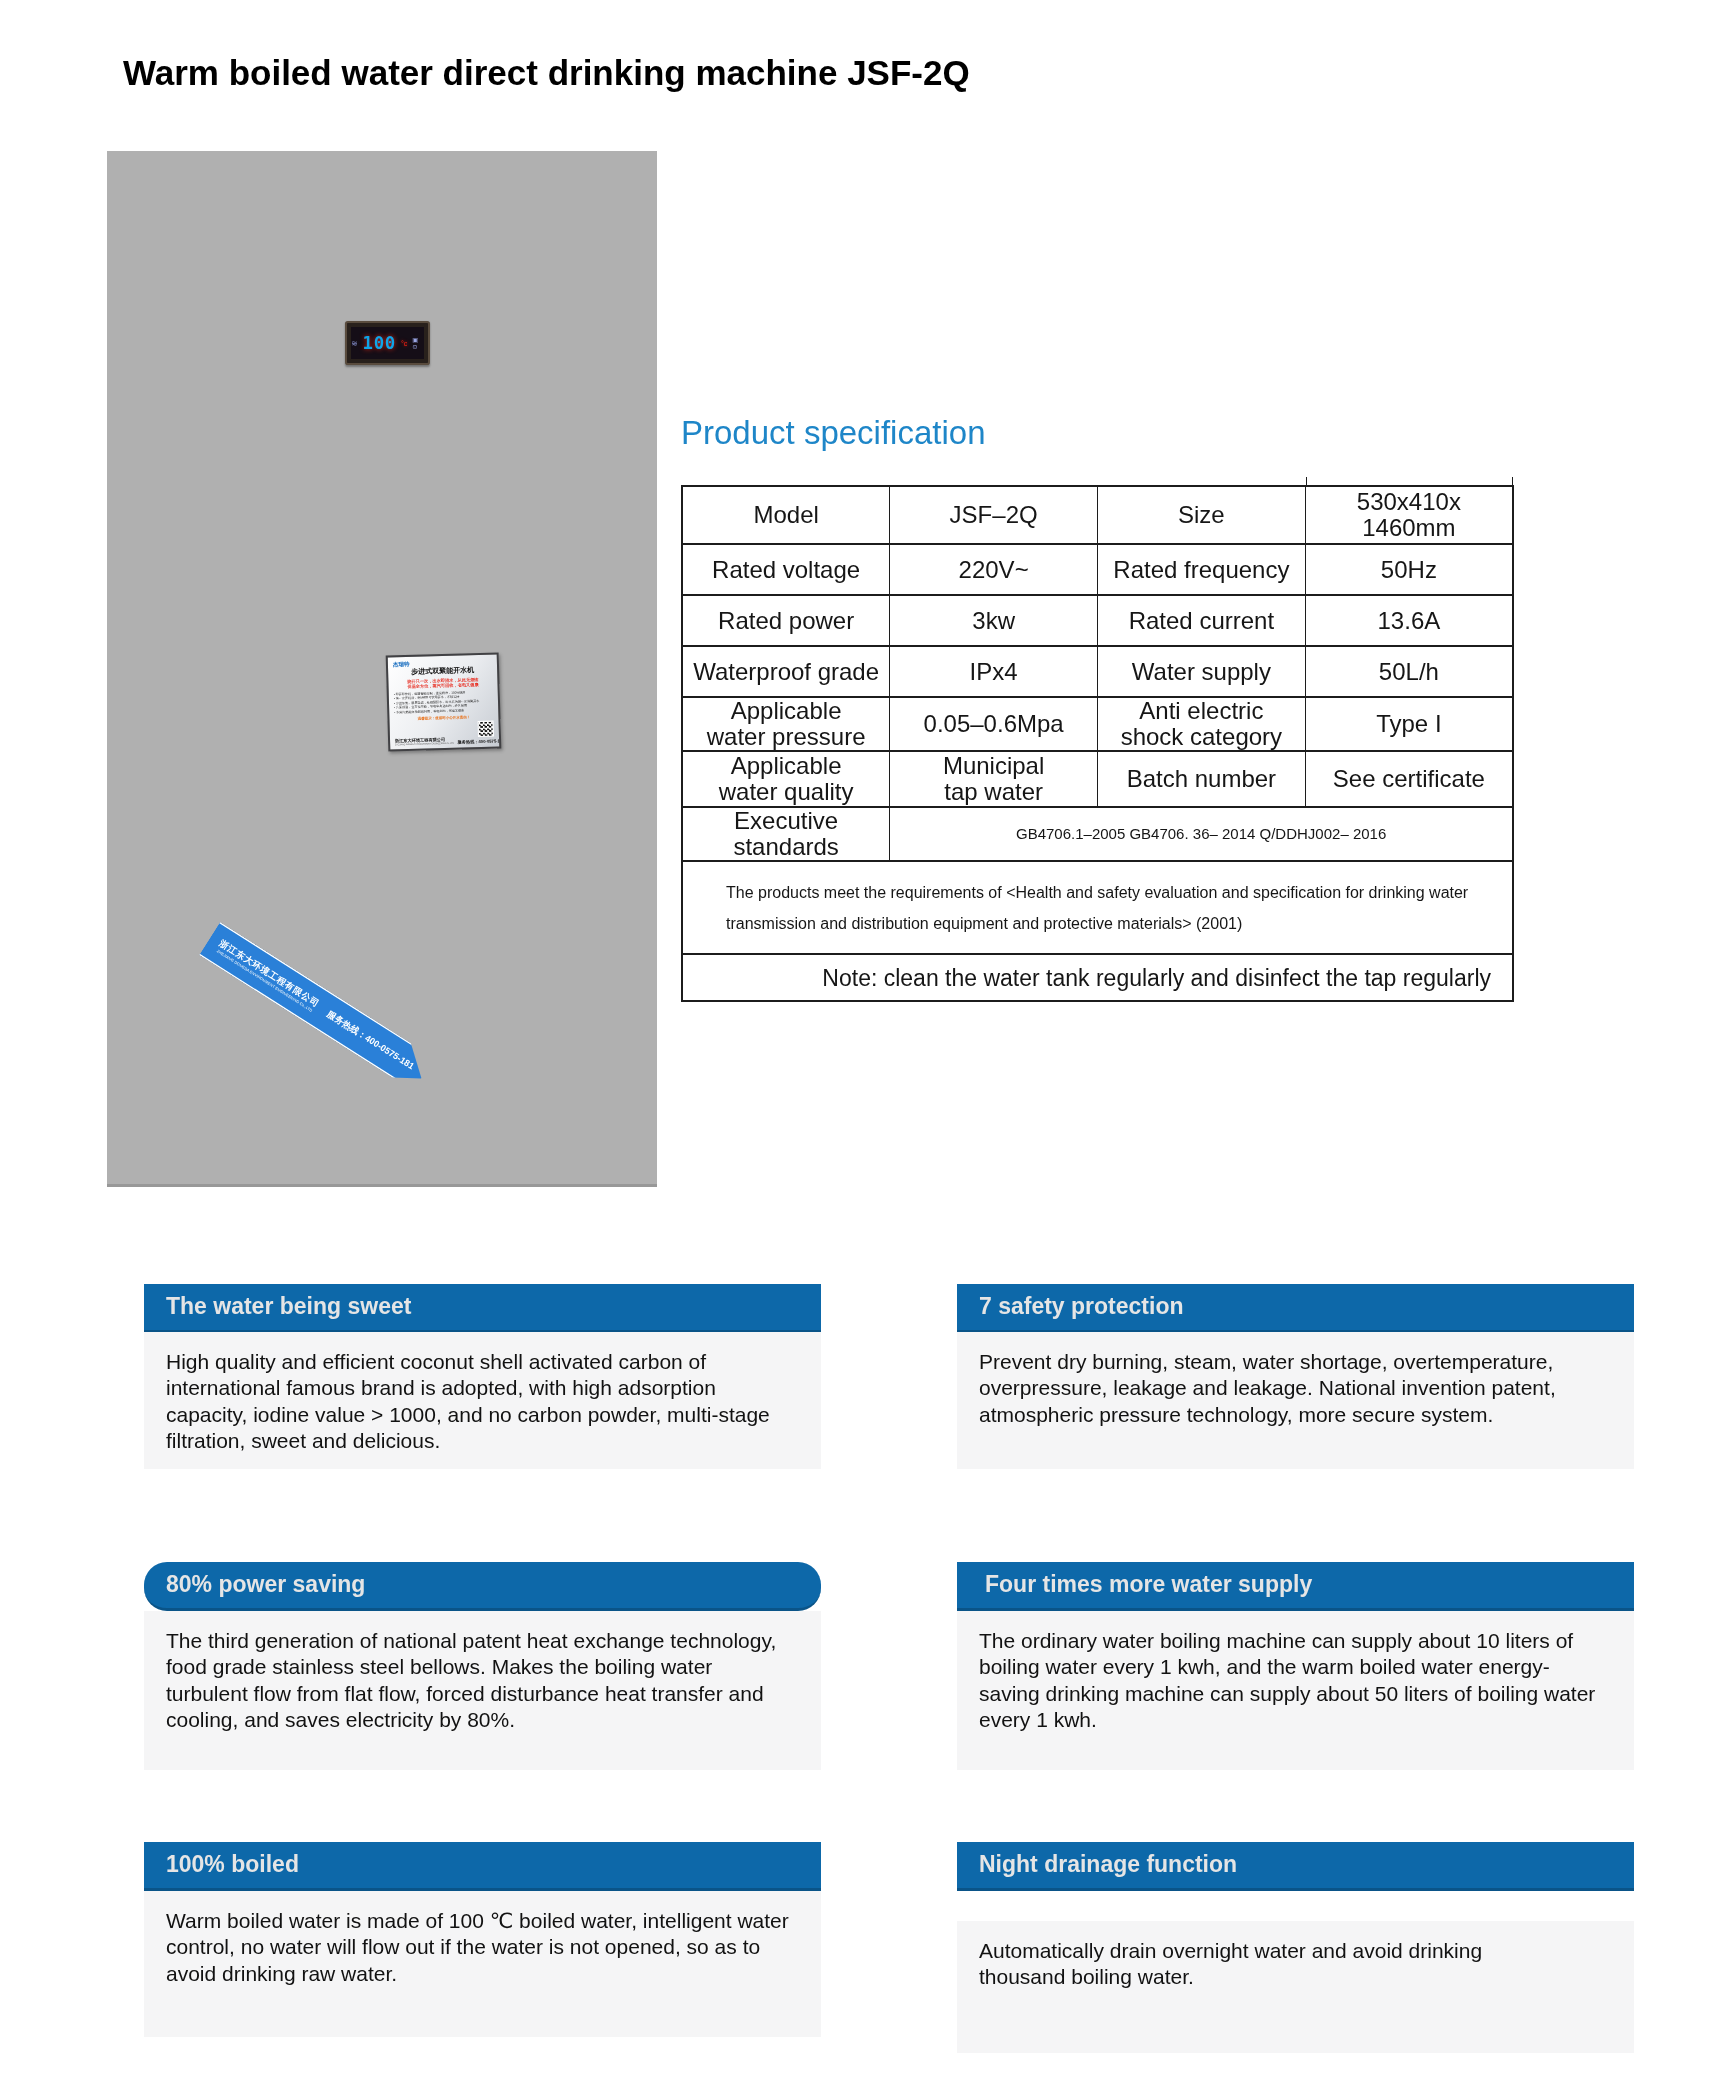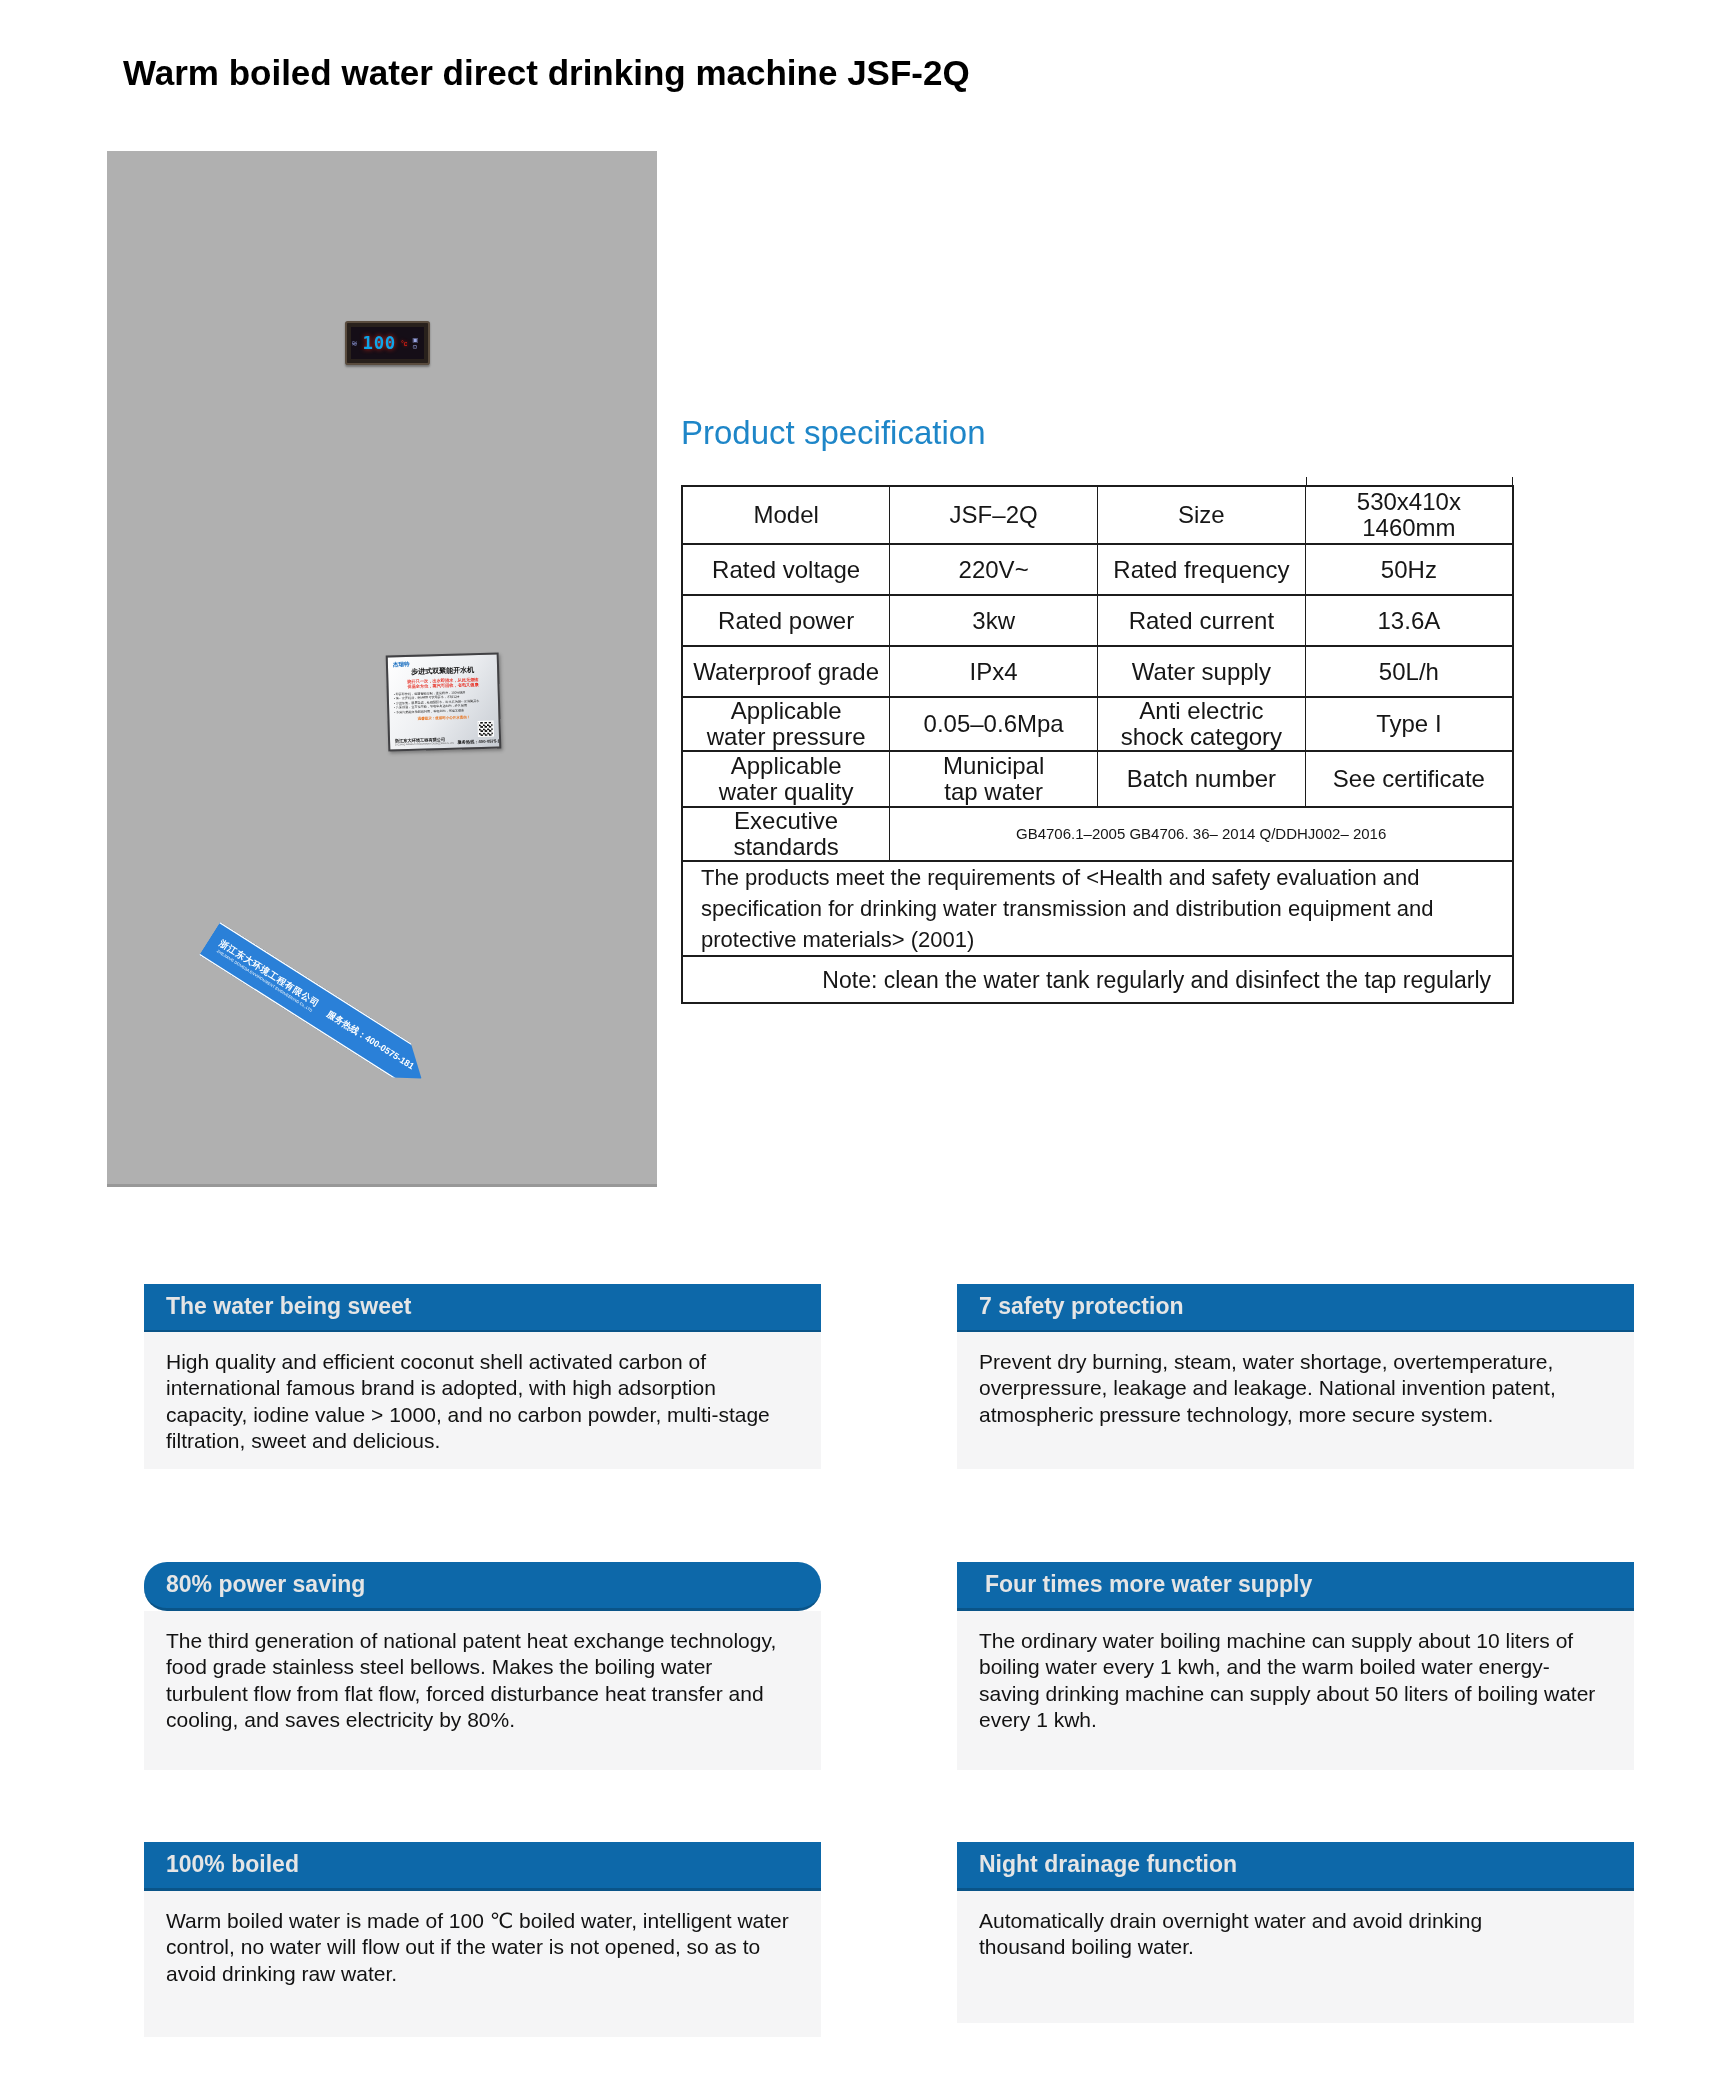--- a/index.html
+++ b/index.html
@@ -87,38 +87,38 @@
   }
   .spec-table td{
     border:solid #1c1c1c;border-width:2.1px 1.4px;
     text-align:center;vertical-align:middle;
     font-size:24px;line-height:26px;color:#161616;
     padding:0 4.2px;white-space:pre-line;overflow:hidden;
   }
   tr.r1{height:58px;} tr.r2{height:51px;} tr.r3{height:51px;} tr.r4{height:51px;}
   tr.r5{height:52px;} tr.r6{height:56px;} tr.r7{height:54px;} tr.r8{height:93px;} tr.r9{height:47px;}
   td.exec-val{font-size:15px;}
-  td.para{text-align:left;padding:0 21px 0 18px;font-size:22px;line-height:31px;}
+  td.para{text-align:left;padding:0 21px 0 43px;font-size:16px;line-height:31px;}
   td.note{text-align:right;padding:0 21px 0 38px;font-size:23px;}
   .tick{position:absolute;width:1.4px;height:9.8px;background:#1c1c1c;}
 
   
   .feat-header{
     width:677px;height:49px;box-sizing:border-box;
     background:#0d68a9;border-bottom:3.5px solid #0a5488;
     color:#e5e5e5;font-size:23px;font-weight:bold;
     line-height:45px;padding-left:22px;
   }
   .feat-body{
     width:677px;box-sizing:border-box;
     background:#f5f5f6;color:#121212;
     font-size:21px;line-height:26.5px;
     padding:16.7px 28px 0 22px;overflow:hidden;
   }
-  .feat-body.narrow{padding-right:118px;}
+  .feat-body.narrow{padding-right:118px;margin-top:30px;}
 </style>
 </head>
 <body>
 
 <div class="abs page-title">Warm boiled water direct drinking machine JSF-2Q</div>
 
 <div class="abs machine">
 
   <div class="abs disp">
     <div class="screen">

